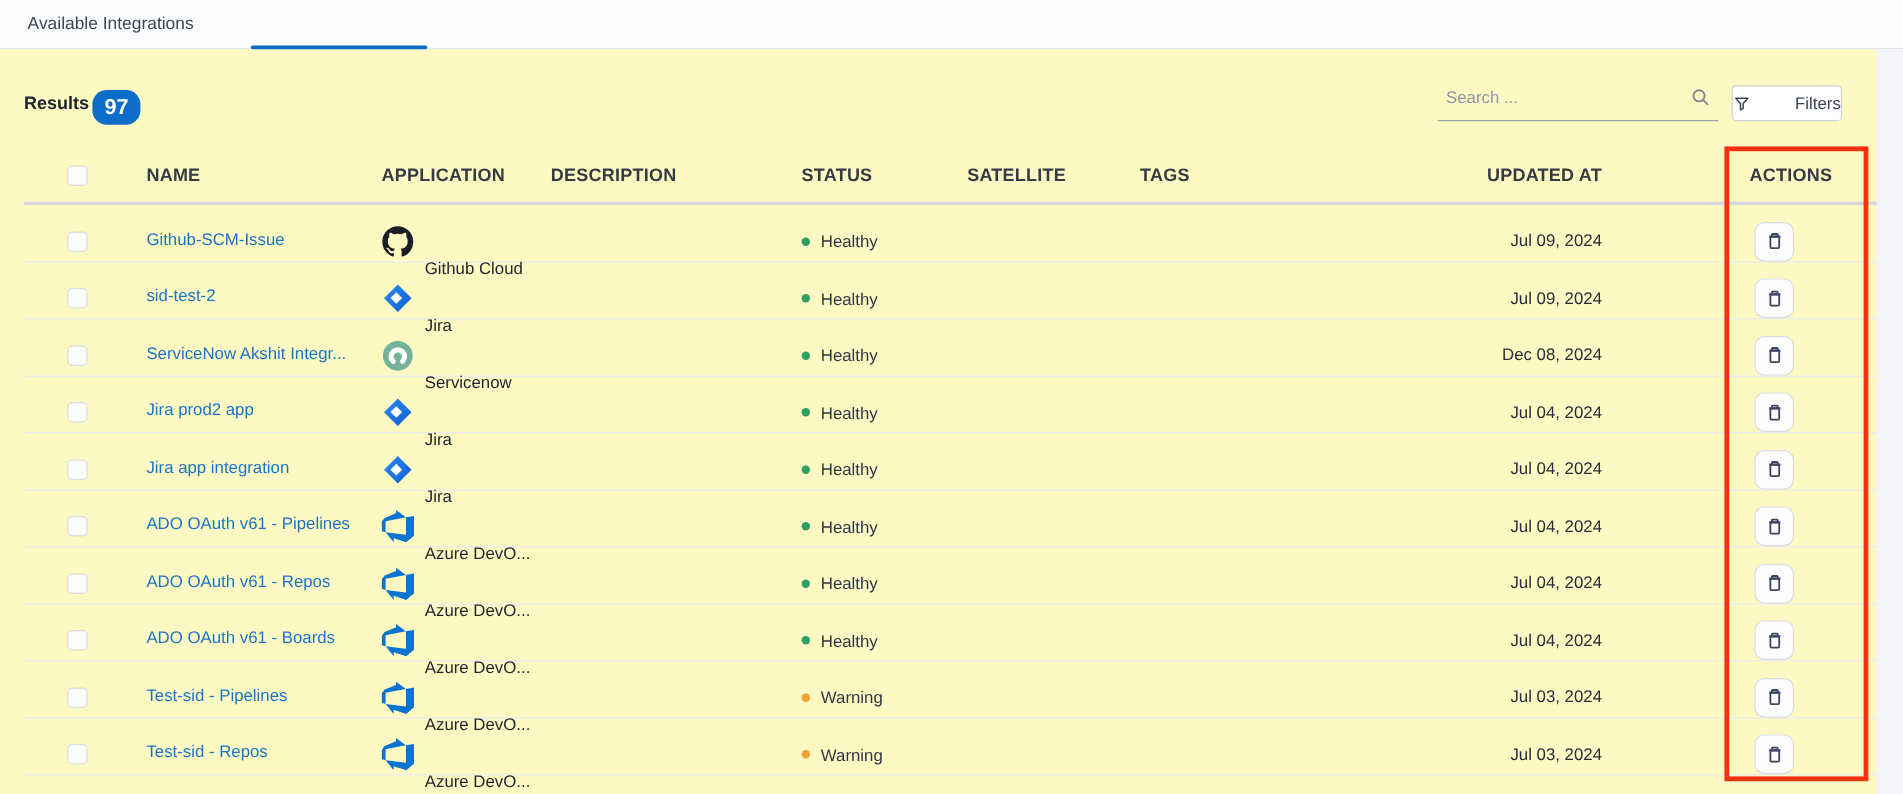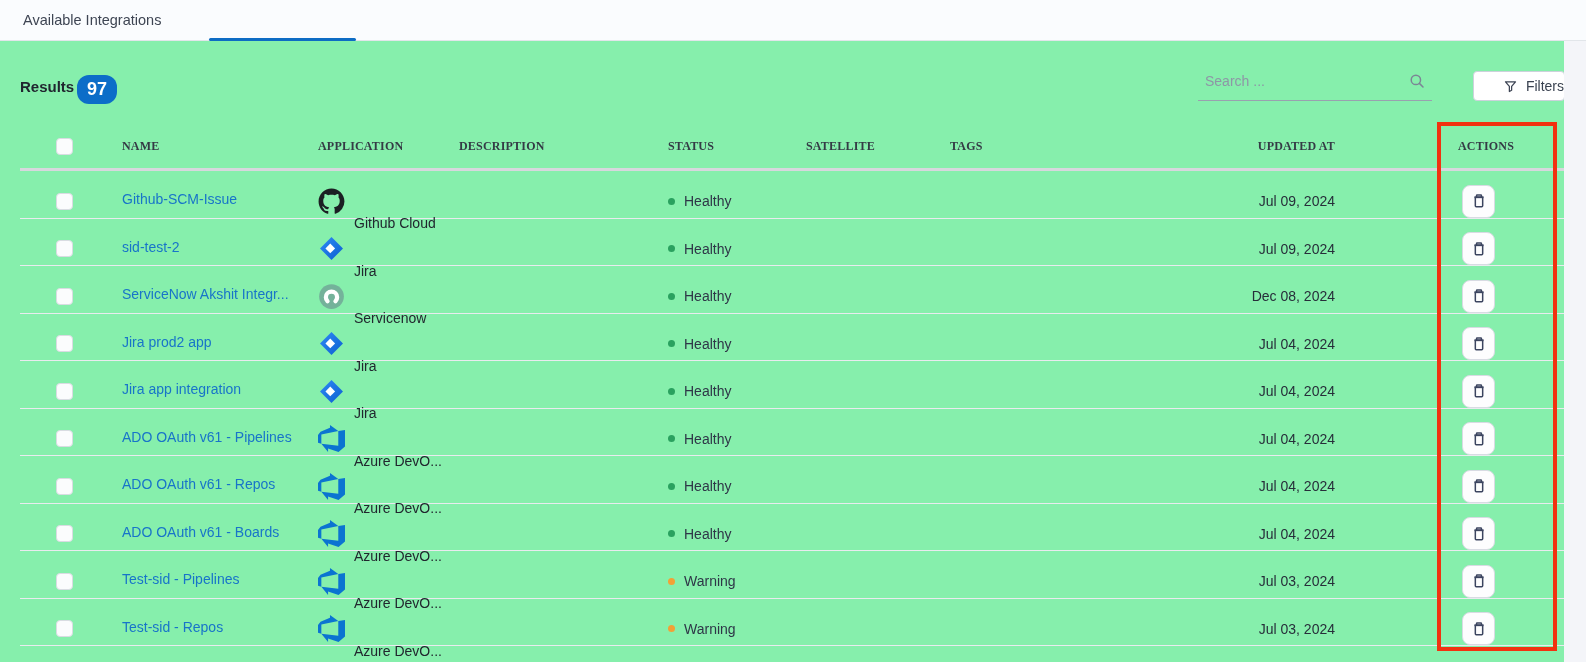--- a/index.html
+++ b/index.html
@@ -1,18 +1,18 @@
 <!DOCTYPE html>
 <html><head>
 <meta charset="utf-8">
 <style>
   * { margin:0; padding:0; box-sizing:border-box; }
   html,body { background:#ffffff; }
   body { font-family:"Liberation Sans", sans-serif; }
-  .page { position:relative; width:1586px; height:662px; background:#86efac; overflow:hidden; }
+  .page { position:relative; width:1586px; height:662px; background:#fef9c3; overflow:hidden; }
 
   
   .tabbar { position:absolute; top:0; left:0; width:1586px; height:41px;
             background:#fafcfe; border-bottom:1px solid #e2e6ea; }
   .tab { position:absolute; top:0; height:40px; line-height:40px; font-size:14.5px;
          color:#3e4553; cursor:pointer; white-space:nowrap; }
   .tab-available { left:23px; }
   .tab-yours { left:209px; color:#1273cb; font-weight:700; }
   .tab-underline { position:absolute; left:209px; top:38px; width:147px; height:3px;
                    background:#0d6cc4; border-radius:2px; }
@@ -22,30 +22,30 @@
   .results-badge { position:absolute; left:77px; top:75px; background:#0c6dc8; color:#fff;
                    font-size:18px; font-weight:700; padding:4px 10px; border-radius:12px; }
   .search-wrap { position:absolute; left:1198px; top:68px; width:234px; height:33px;
                  border-bottom:1px solid #99a1af; display:flex; align-items:center; }
   .search-input { flex:1; border:none; outline:none; background:transparent; font-size:14px;
                   color:#2a313d; padding:0 4px 6px 7px; font-family:"Liberation Sans",sans-serif; }
   .search-input::placeholder { color:#8e96a6; }
   .search-icon { width:18px; height:18px; margin:0 6px 6px 0; flex:0 0 auto; }
   .filters-btn { position:absolute; left:1443px; top:71px; width:92px; height:30px;
                  border:1px solid #ccd2db; border-radius:4px; background:#ffffff;
-                 display:flex; align-items:center; justify-content:flex-end; gap:8px; cursor:pointer;margin-left:30px; }
+                 display:flex; align-items:center; justify-content:space-between; gap:8px; cursor:pointer; }
   .filters-btn span.lbl { font-size:14px; color:#3a4250; }
   .funnel-icon { width:15px; height:15px; }
 
   
   .table { position:absolute; left:20px; top:125px; width:1546px; }
   .grid-row { display:grid; grid-template-columns:80px 196px 150px 209px 135px 145px 215px 195px 221px;
               align-items:center; }
   .thead { height:46px; border-bottom:3px solid #d6d8dd; }
-  .th { font-size:12px; font-weight:700; color:#343b45; letter-spacing:0.2px; white-space:nowrap;font-family:Liberation Serif, serif; }
+  .th { font-size:15px; font-weight:700; color:#343b45; letter-spacing:0.2px; white-space:nowrap; }
   .c-check { display:flex; justify-content:center; padding-left:8px; }
   .c-name { padding-left:22px; }
   .c-app  { padding-left:22px; display:flex; align-items:center; gap:9px; }
   .c-desc { padding-left:13px; }
   .c-status { padding-left:13px; display:flex; align-items:center; }
   .c-sat  { padding-left:16px; }
   .c-tags { padding-left:15px; }
   .c-upd  { text-align:right; padding-right:10px; }
   .c-act  { padding-left:113px; }
   .c-act-btn { padding-left:117px; }

